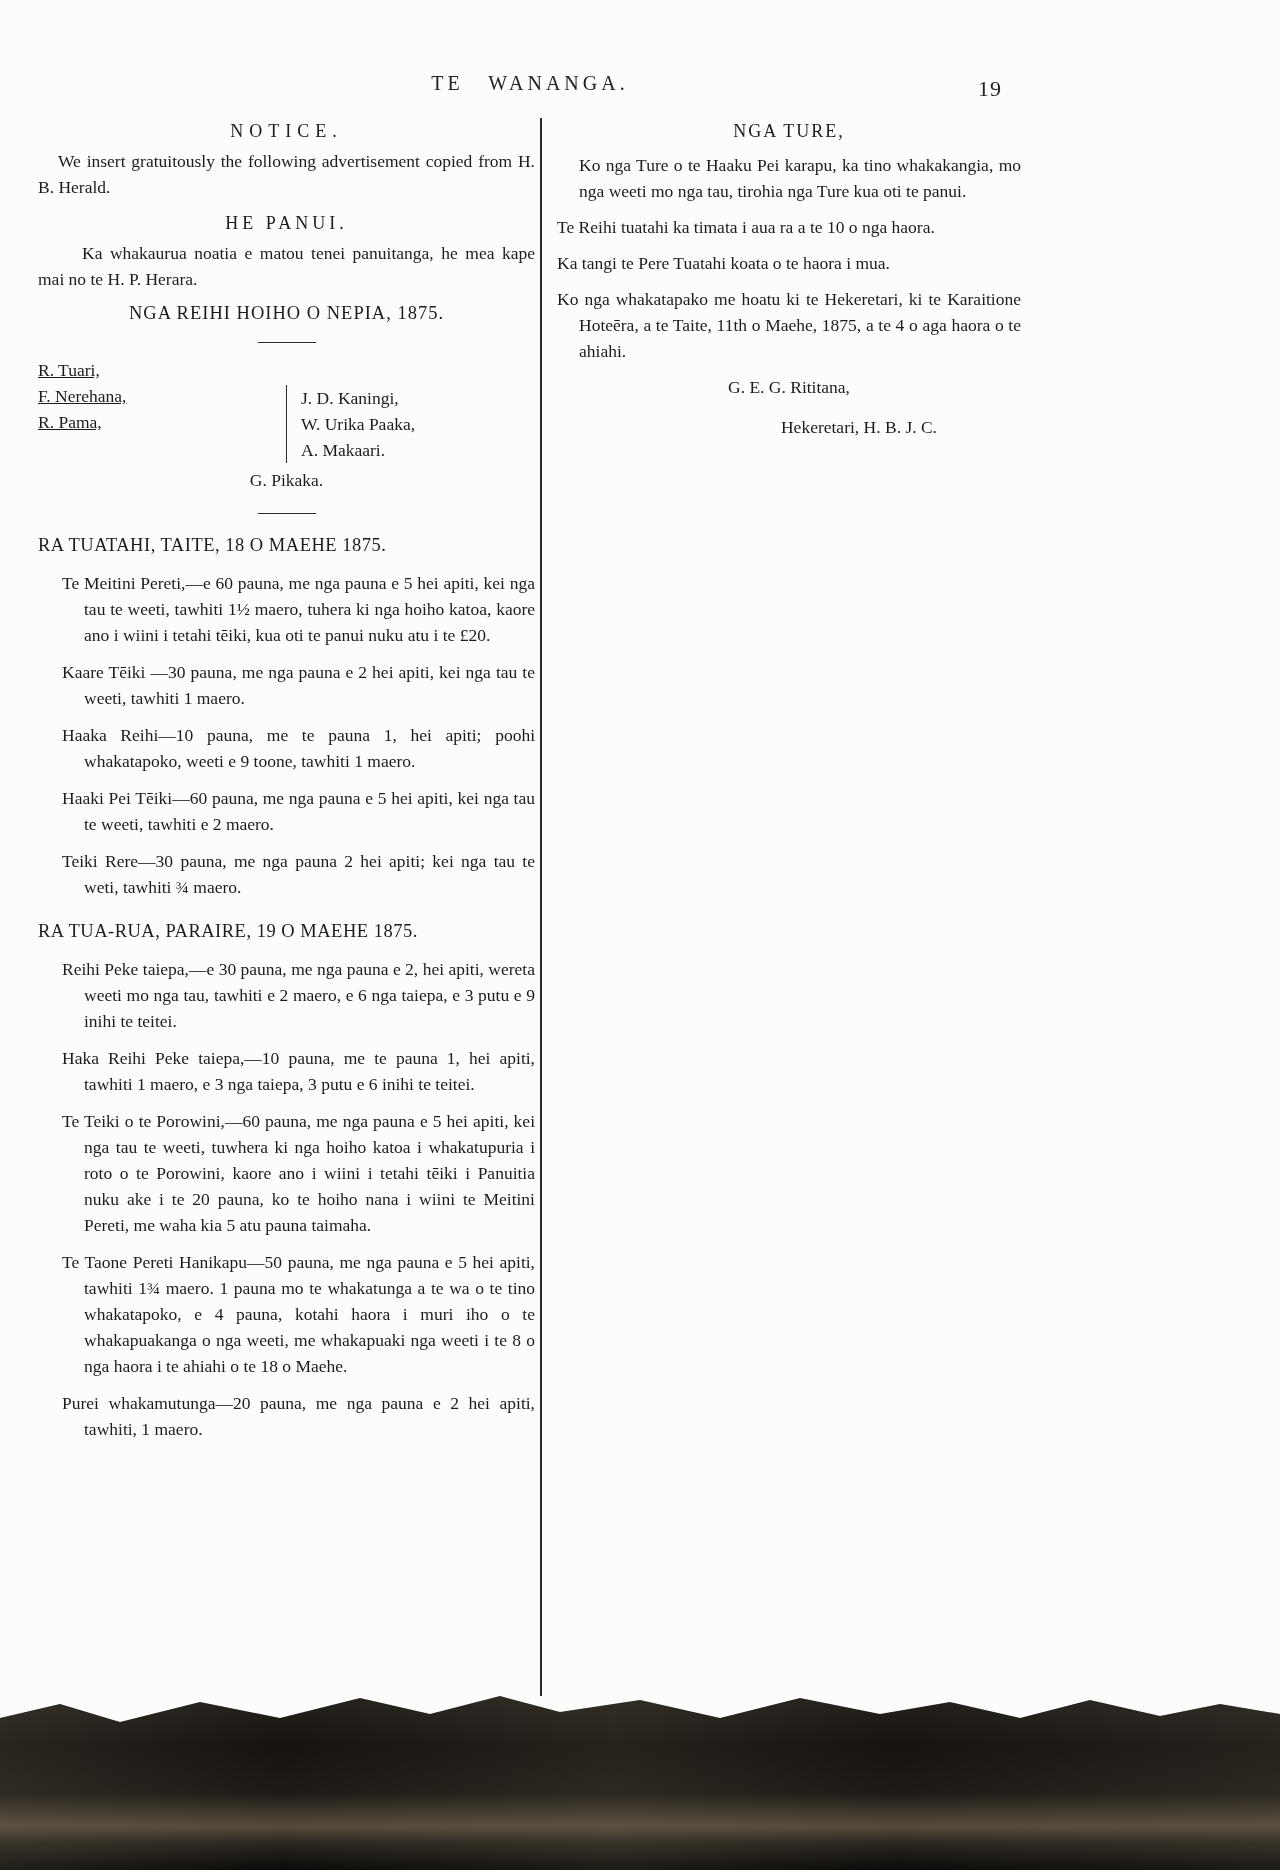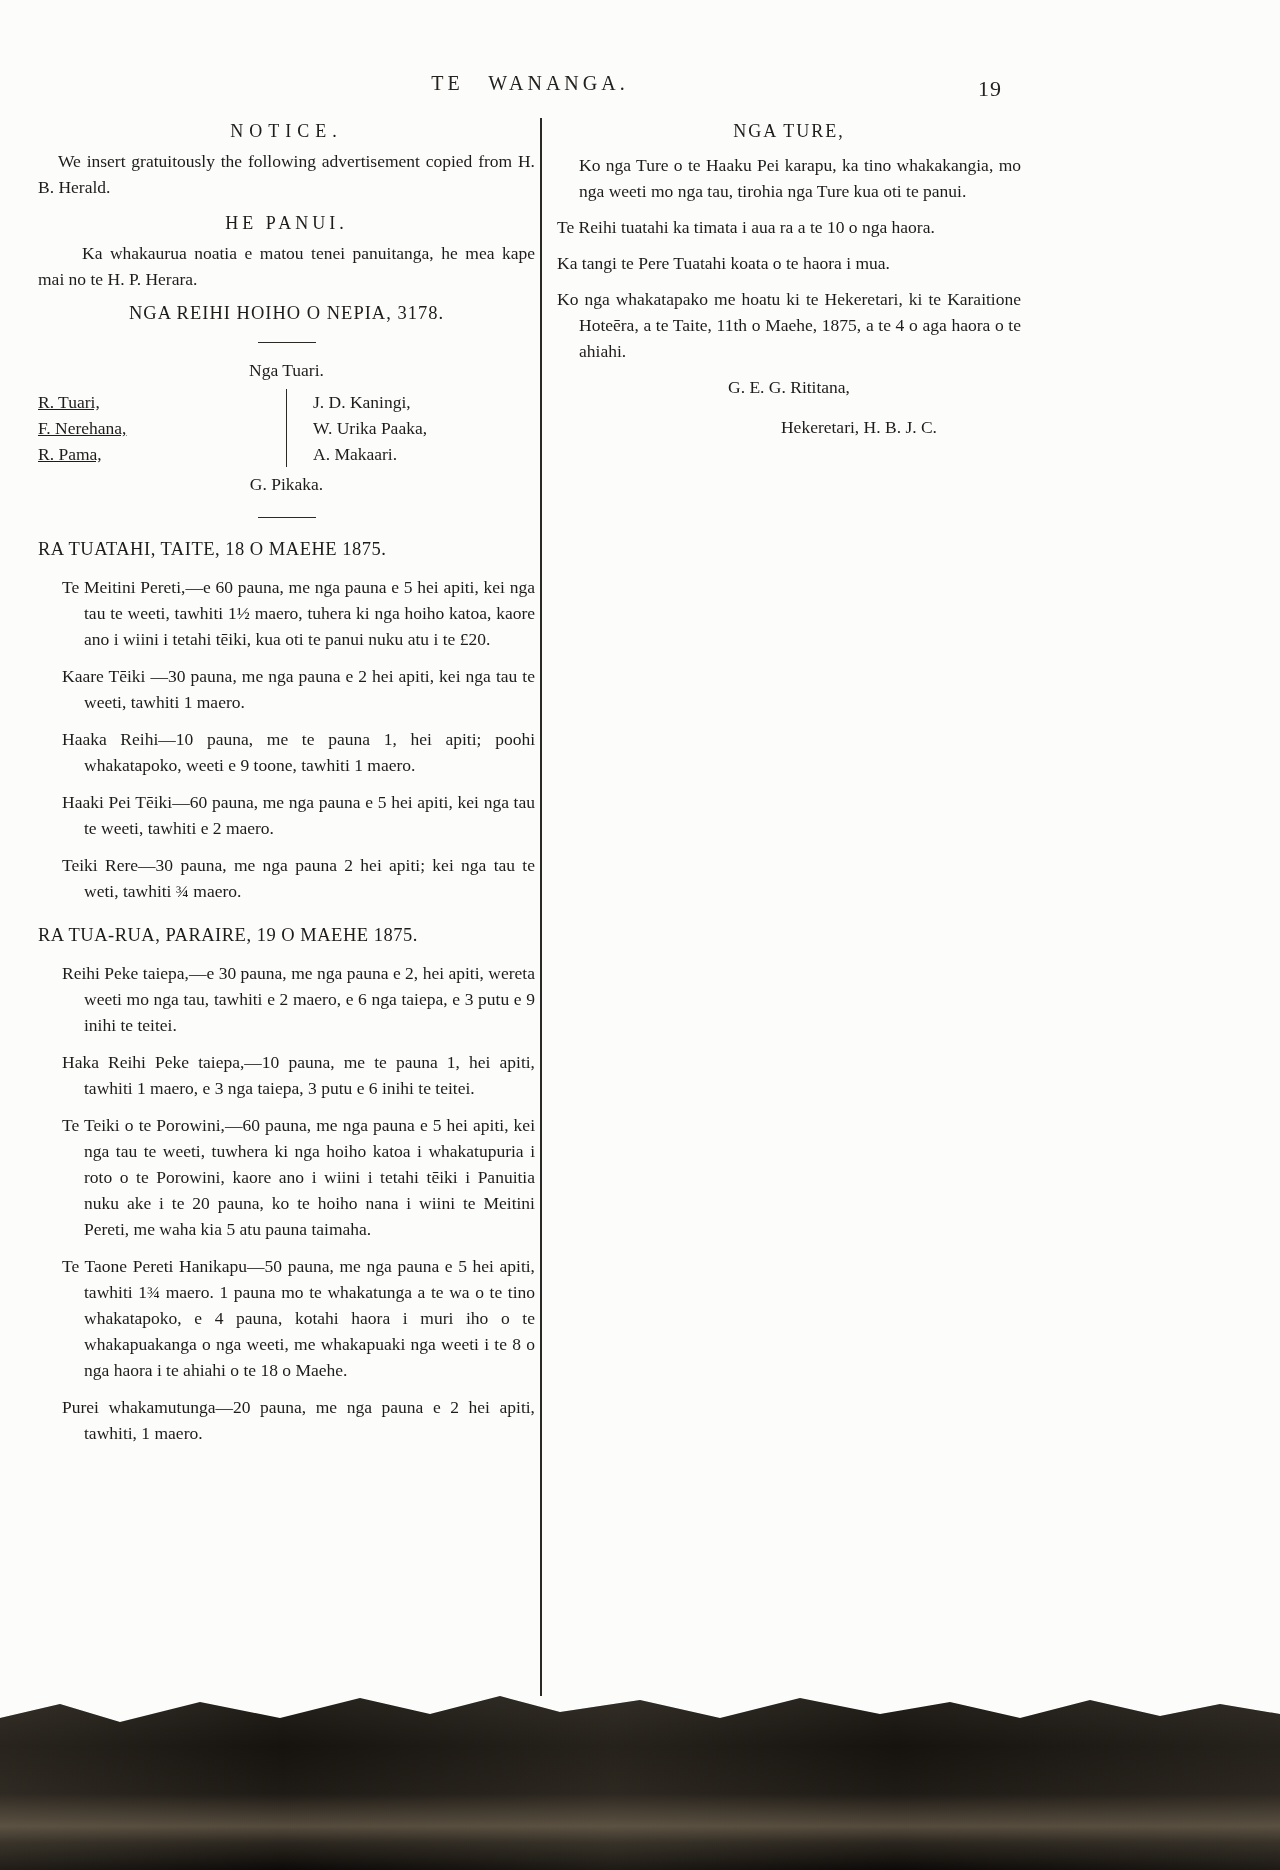--- a/index.html
+++ b/index.html
@@ -31,21 +31,21 @@
   .p-justify{text-align:justify;margin:0 0 2px 0;}
   .first-indent{text-indent:20px;}
   .big-indent{text-indent:44px;}
 
   .race-title{text-align:center;font-size:18.5px;letter-spacing:1px;margin:8px 0 4px 0;}
   .rule-short{width:58px;border:none;border-top:1.5px solid #2b2926;margin:16px auto 14px auto;}
 
   .stewards-title{text-align:center;margin:2px 0 6px 0;}
   .stewards-row{display:flex;align-items:stretch;margin:0 0 4px 0;}
   .stewards-col-a{width:248px;text-decoration:underline;}
-  .stewards-col-b{border-left:1.8px solid #2b2926;padding-left:26px;}
+  .stewards-col-b{border-left:1.8px solid #2b2926;padding-left:14px;margin-top:28px;}
   .steward-name{white-space:nowrap;}
   .stewards-footer{text-align:center;margin:4px 0 0 0;}
 
   .day-heading{font-size:18.5px;letter-spacing:0.5px;margin:18px 0 12px 0;}
   .race-item{
     margin:0 0 11px 24px;padding-left:22px;text-indent:-22px;
     text-align:justify;
   }
 
   .law-block-indent{margin:6px 0 10px 22px;text-align:justify;}
@@ -75,25 +75,24 @@
 <div class="col-divider"></div>
 
 <div class="col col-left">
 
   <h2 class="c-head sp6">NOTICE.</h2>
   <p class="p-justify first-indent">We insert gratuitously the following advertisement copied from H. B. Herald.</p>
 
   <h2 class="c-head sp4" style="margin-top:10px;">HE PANUI.</h2>
   <p class="p-justify big-indent">Ka whakaurua noatia e matou tenei panuitanga, he mea kape mai no te H. P. Herara.</p>
 
-  <div class="race-title">NGA REIHI HOIHO O NEPIA, 3178.</div>
+  <div class="race-title">NGA REIHI HOIHO O NEPIA, 1875.</div>
 
   <hr class="rule-short">
 
-  <div class="stewards-title">Nga Tuari.</div>
 
   <div class="stewards-row">
     <div class="stewards-col-a">
       <div class="steward-name">R. Tuari,</div>
       <div class="steward-name">F. Nerehana,</div>
       <div class="steward-name">R. Pama,</div>
     </div>
     <div class="stewards-col-b">
       <div class="steward-name">J. D. Kaningi,</div>
       <div class="steward-name">W. Urika Paaka,</div>

